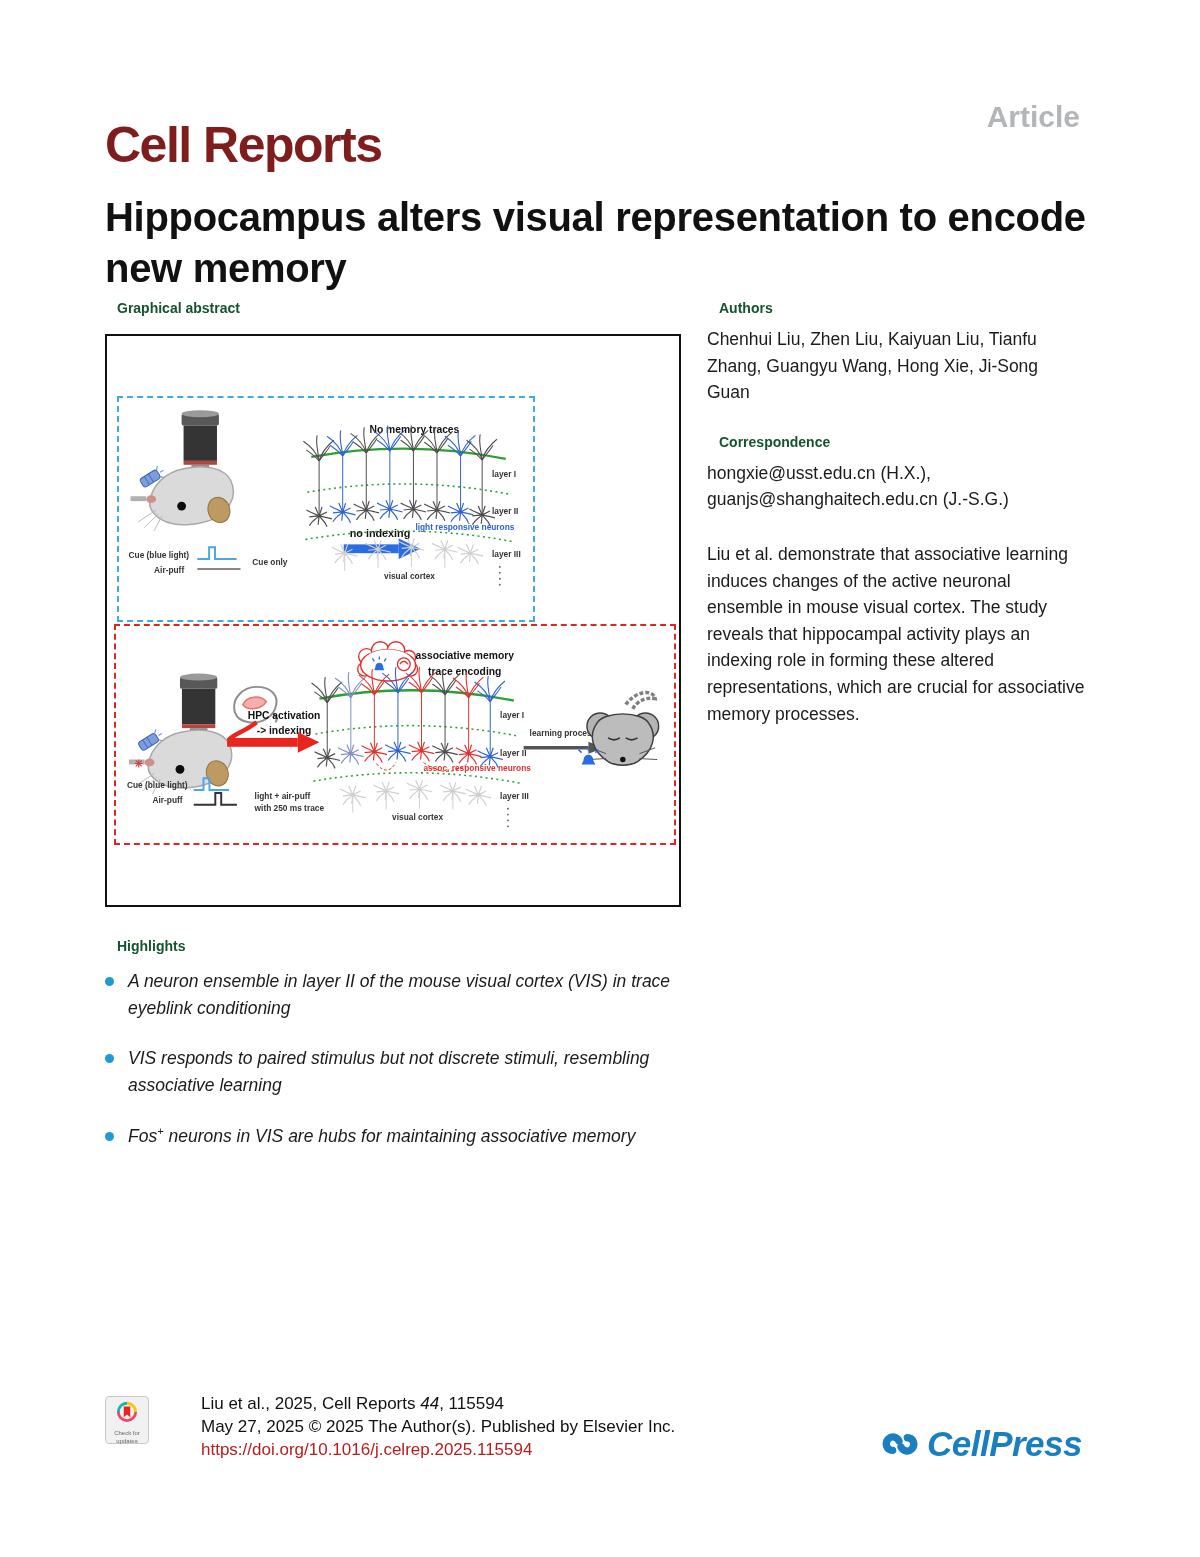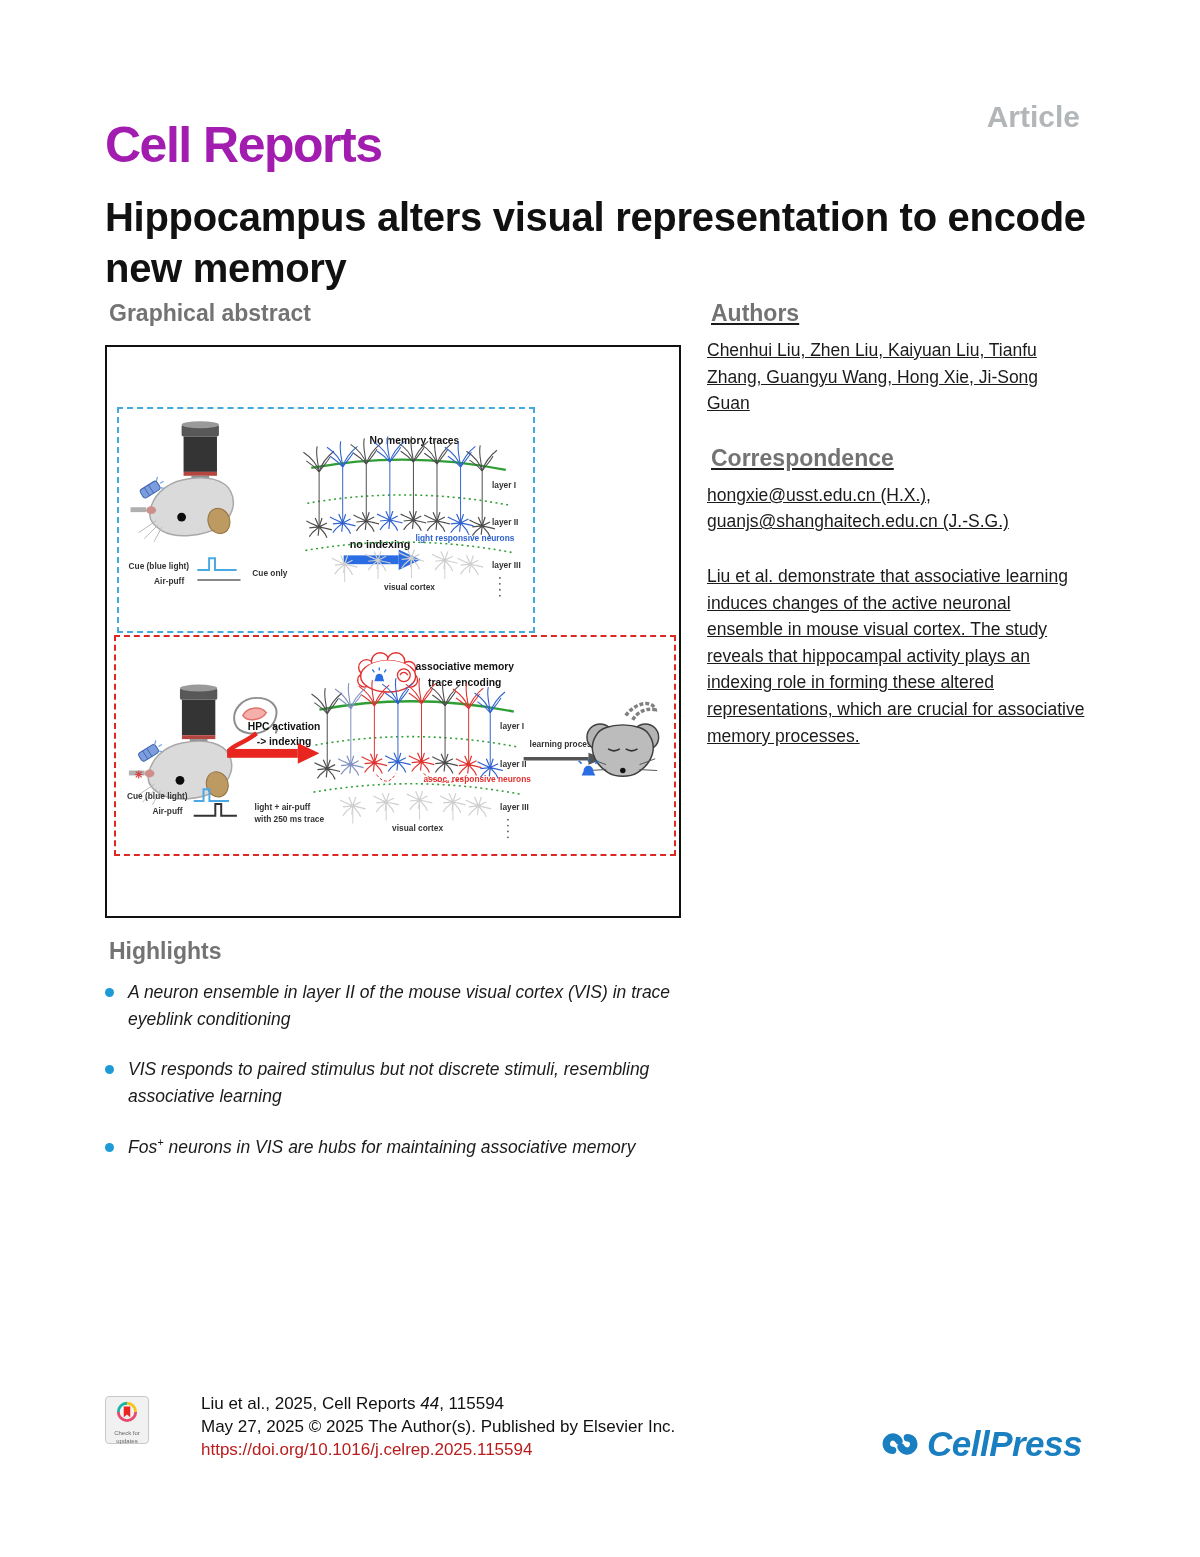--- a/index.html
+++ b/index.html
@@ -3,28 +3,28 @@
 <meta charset="utf-8">
 <style>
   * { margin:0; padding:0; box-sizing:border-box; }
   body { background:#ffffff; }
   .page {
     position:relative; width:1200px; height:1555px; background:#fff;
     font-family:"Liberation Sans", sans-serif; color:#1b1b1b; overflow:hidden;border-radius:15px;
   }
   
   .article-label { position:absolute; top:100px; right:120px; font-size:30px; font-weight:700; color:#b3b6b9; }
-  .journal { position:absolute; top:116px; left:105px; font-size:50px; font-weight:700; color:#a21caf; letter-spacing:-1.5px; }
+  .journal { position:absolute; top:116px; left:105px; font-size:50px; font-weight:700; color:#7f1d1d; letter-spacing:-1.5px; }
   .title { position:absolute; top:192px; left:105px; width:1000px; font-size:40px; font-weight:700; color:#111; letter-spacing:-0.3px; line-height:1.28; }
   
   .col-left { position:absolute; left:105px; top:300px; width:580px; }
   .col-right { position:absolute; left:707px; top:300px; width:378px; }
-  .sec-h { color:#737373; font-size:23px; font-weight:700; margin:0 0 10px 4px; }
+  .sec-h { color:#14532d; font-size:14px; font-weight:700; margin:0 0 10px 12px; }
   .body-txt { font-size:17.5px; line-height:1.52; color:#1b1b1b; }
-  .section { margin-bottom:28px;text-decoration:underline; }
+  .section { margin-bottom:28px; }
   
   .figure { position:relative; margin-top:18px; width:576px; height:573px; border:2px solid #111; background:#fff; }
   .panel-top { position:absolute; left:10px; top:60px; width:418px; height:226px; border:2px dashed #42aadf; }
   .panel-bottom { position:absolute; left:7px; top:288px; width:562px; height:221px; border:2.5px dashed #dd2723; }
   .panel-top svg, .panel-bottom svg { display:block; width:100%; height:100%; }
   svg text { font-family:"Liberation Sans", sans-serif; }
   .ft  { font-size:8.5px; font-weight:700; fill:#333; }
   .ftb { font-size:8.5px; font-weight:700; fill:#2f62cf; }
   .ftr { font-size:8.5px; font-weight:700; fill:#e0312e; }
   .fti { font-size:10.5px; font-weight:700; fill:#111; }

